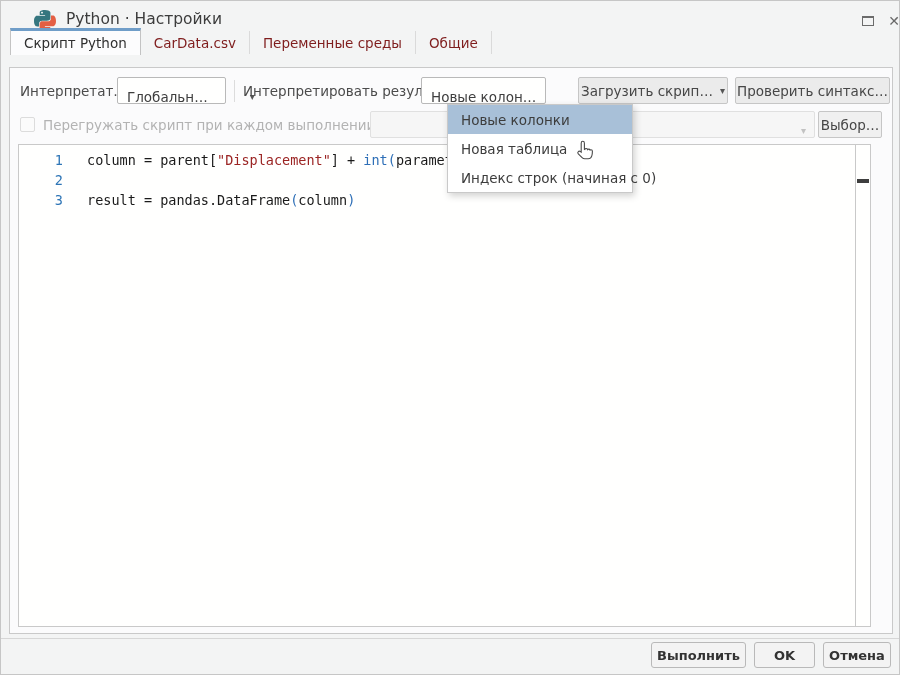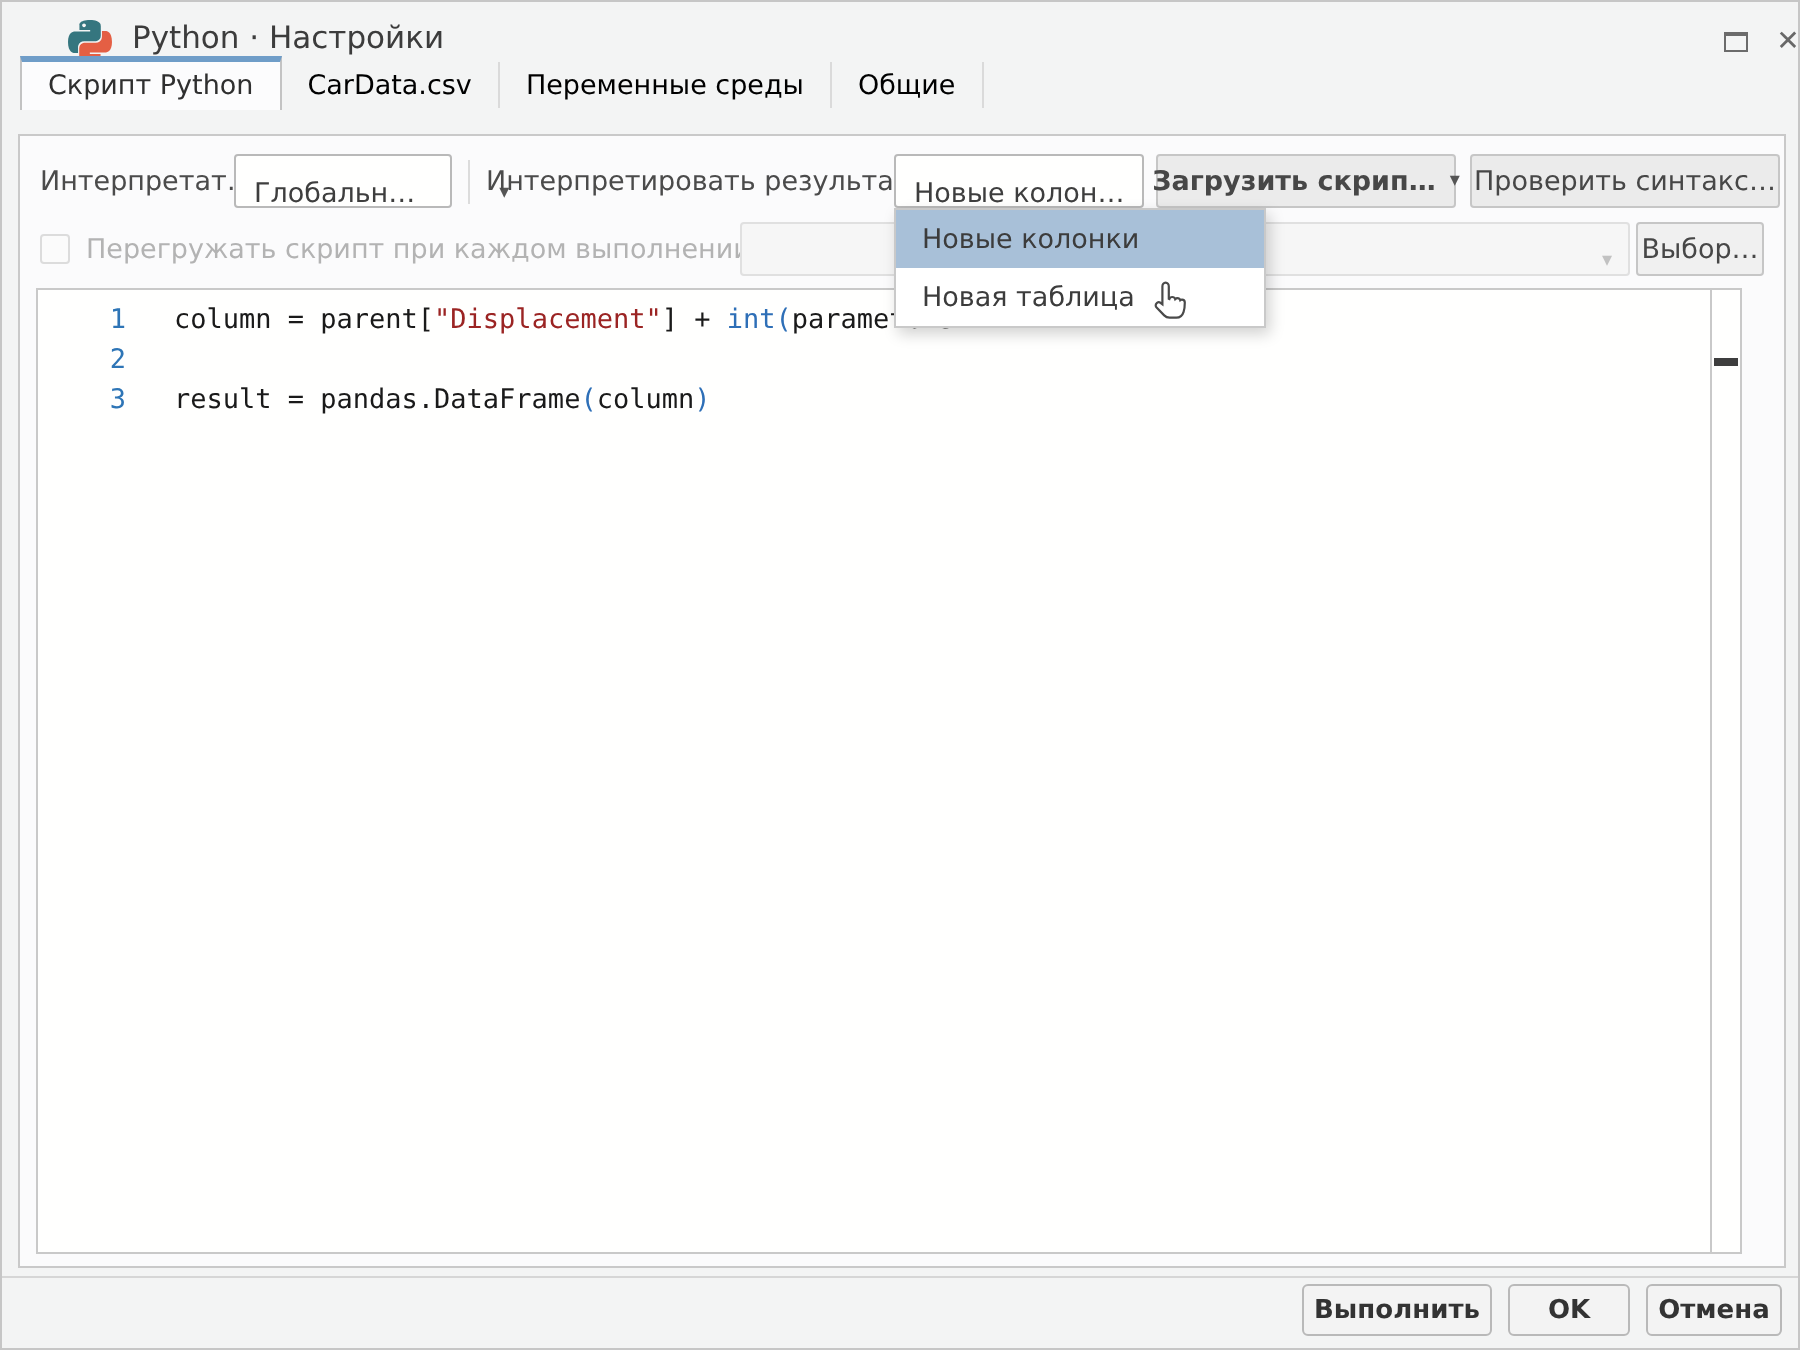--- a/index.html
+++ b/index.html
@@ -13,21 +13,21 @@
   
   .titlebar{ position:absolute; left:16px; top:0; width:100%; height:40px; }
   .app-icon{ position:absolute; left:17px; top:9px; width:22px; height:22px; }
   .title{ position:absolute; left:49px; top:9px; font-size:15.5px; color:#3c3c3c; }
   .win-btn{ position:absolute; top:11px; width:18px; height:18px; display:flex; align-items:center; justify-content:center; cursor:default; }
   .btn-max{ left:842px; }
   .btn-close{ left:868px; font-size:14px; color:#686868; }
   .max-glyph{ width:12px; height:10px; border:1px solid #6b6b6b; border-top-width:2px; }
   
   .tabbar{ position:absolute; left:9px; top:26px; height:27px; display:flex; align-items:flex-end; z-index:3; }
-  .tab{ font-size:13.5px; padding:0 13px; display:flex; align-items:center; height:23px; color:#000000; border-right:1px solid #dadada; white-space:nowrap; }
+  .tab{ font-size:13.5px; padding:0 13px; display:flex; align-items:center; height:23px; color:#7f1d1d; border-right:1px solid #dadada; white-space:nowrap; }
   .tab.active{
     height:27px; background:#fcfcfd; color:#2f2f2f;
     border:1px solid #c3c3c3; border-bottom:none;
     border-top:3px solid #6f9dc8; margin-bottom:-1px; border-right:1px solid #c3c3c3;
   }
   .tab.last{ border-right:1px solid #dadada; }
   
   .panel{
     position:absolute; left:8px; top:66px; width:884px; height:567px;
     background:#fbfbfc; border:1px solid #c9c9c9;
@@ -119,25 +119,25 @@
       <span class="lbl">Интерпретат…</span>
     </div>
     <div class="combo" style="left:107px; top:9px; width:109px;">
       <span>Глобальн…</span>
       <span class="arrow">▾</span>
     </div>
     <div class="vsep" style="left:224px; top:12px; height:22px;"></div>
     <div class="hrow" style="left:233px; top:9px; height:27px;">
       <span class="lbl">Интерпретировать результат к…</span>
     </div>
-    <div class="combo" style="left:437px; top:9px; width:125px;">
+    <div class="combo" style="left:411px; top:9px; width:125px;">
       <span>Новые колон…</span>
       <span class="arrow">▴</span>
     </div>
-    <div class="tool-btn" style="left:568px; top:9px; width:150px;font-weight:bold;">
+    <div class="tool-btn" style="left:568px; top:9px; width:150px;">
       <span>Загрузить скрип…</span>
       <span class="arrow" style="font-size:10px; color:#555;">▾</span>
     </div>
     <div class="tool-btn" style="left:725px; top:9px; width:155px;">
       <span>Проверить синтакс…</span>
     </div>
 
     <div class="checkbox" style="left:10px; top:49px;"></div>
     <div class="hrow" style="left:33px; top:43px; height:27px;">
       <span class="lbl-disabled">Перегружать скрипт при каждом выполнении узла</span>
@@ -167,20 +167,21 @@
       </div>
       <div class="scroll-strip">
         <div class="scroll-mark"></div>
       </div>
     </div>
   </div>
 
   <div class="popup">
     <div class="popup-item selected">Новые колонки</div>
     <div class="popup-item">Новая таблица</div>
+    <div class="popup-item">Индекс строк (начиная с 0)</div>
   </div>
 
   <svg class="cursor" viewBox="0 0 24 24">
     <path d="M9.2 3.2c0-1 .7-1.9 1.6-1.9.9 0 1.6.9 1.6 1.9v6.2l.3.1c.2-.6.8-1 1.4-1 .7 0 1.3.4 1.5 1.1.3-.3.7-.5 1.1-.5.7 0 1.2.4 1.4 1 .2-.2.6-.3.9-.3.8 0 1.4.7 1.4 1.5 0 0 0 2.9-.6 4.6-.5 1.6-1.7 2.9-3.6 2.9h-3.4c-1 0-2-.4-2.7-1.1l-3.8-3.9c-.6-.6-.6-1.6 0-2.2.5-.6 1.4-.6 2.1-.1l.8.6z" fill="#ffffff" stroke="#4a4a4a" stroke-width="1.1"></path>
   </svg>
 
   <div class="footer-sep"></div>
   <div class="footer-btn btn-run">Выполнить</div>
   <div class="footer-btn btn-ok">OK</div>
   <div class="footer-btn btn-cancel">Отмена</div>

